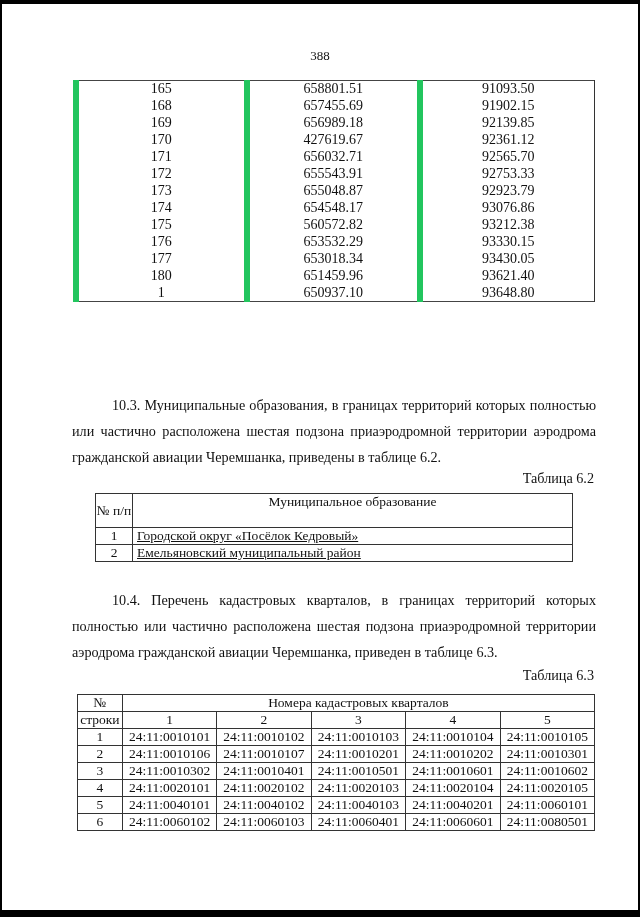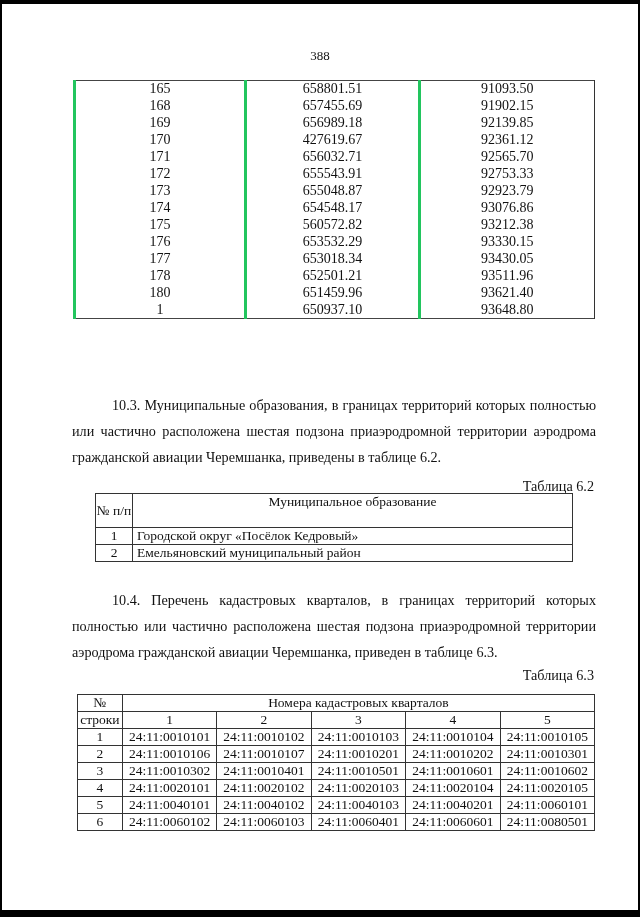--- a/index.html
+++ b/index.html
@@ -13,53 +13,53 @@
       position: absolute; left: 0; width: 100%; top: 44px;
       text-align: center; font-size: 13px;
     }
     
     .coord-table {
       position: absolute; left: 71px; top: 76px; width: 522px;
       border-collapse: collapse; border: 1px solid #444;
       font-size: 14px;
     }
     .coord-table td {
-      border-left: 3px solid #22c55e; border-right: 1px solid #333;
+      border-left: 6px solid #22c55e; border-right: 1px solid #333;
       text-align: center; height: 17px; line-height: 16px; padding: 0;
     }
     .coord-table td.c1 { width: 172px; }
     .coord-table td.c2 { width: 174px; }
     .coord-table td.c3 { width: 176px; }
 
     .para {
       position: absolute; left: 70px; width: 524px;
       font-size: 14.2px; line-height: 26px; text-align: justify;
     }
     .para .indent { display: inline-block; width: 40px; }
     .para-103 { top: 388px; }
     .para-104 { top: 583px; }
     .table-caption {
       position: absolute; right: 44px; font-size: 14.2px;
     }
-    .cap-62 { top: 466px; margin-top: 8px; }
+    .cap-62 { top: 466px; }
     .cap-63 { top: 663px; }
 
     
     .mun-table {
       position: absolute; left: 93px; top: 489px; width: 478px;
       border-collapse: collapse; font-size: 13.5px;
     }
     .mun-table td, .mun-table th {
       border: 1px solid #333; font-weight: normal; padding: 0 4px;
       line-height: 16px;
     }
     .mun-table .num { width: 37px; text-align: center; padding: 0; }
     .mun-table th.head { vertical-align: top; text-align: center; }
     .mun-table th.num { line-height: 16px; }
-    .mun-table td.name { text-align: left; }
+    .mun-table td.name { text-align: left; text-decoration: underline; }
 
     
     .cad-table {
       position: absolute; left: 75px; top: 690px; width: 518px;
       border-collapse: collapse; font-size: 13.5px;
     }
     .cad-table td, .cad-table th {
       border: 1px solid #333; font-weight: normal; padding: 0 1px;
       line-height: 16px; height: 17px; text-align: center; white-space: nowrap;
     }
@@ -122,25 +122,20 @@
         </tr>
         <tr>
           <td class="c1">176</td>
           <td class="c2">653532.29</td>
           <td class="c3">93330.15</td>
         </tr>
         <tr>
           <td class="c1">177</td>
           <td class="c2">653018.34</td>
           <td class="c3">93430.05</td>
-        </tr>
-        <tr>
-          <td class="c1">178</td>
-          <td class="c2">652501.21</td>
-          <td class="c3">93511.96</td>
         </tr>
         <tr>
           <td class="c1">180</td>
           <td class="c2">651459.96</td>
           <td class="c3">93621.40</td>
         </tr>
         <tr>
           <td class="c1">1</td>
           <td class="c2">650937.10</td>
           <td class="c3">93648.80</td>

